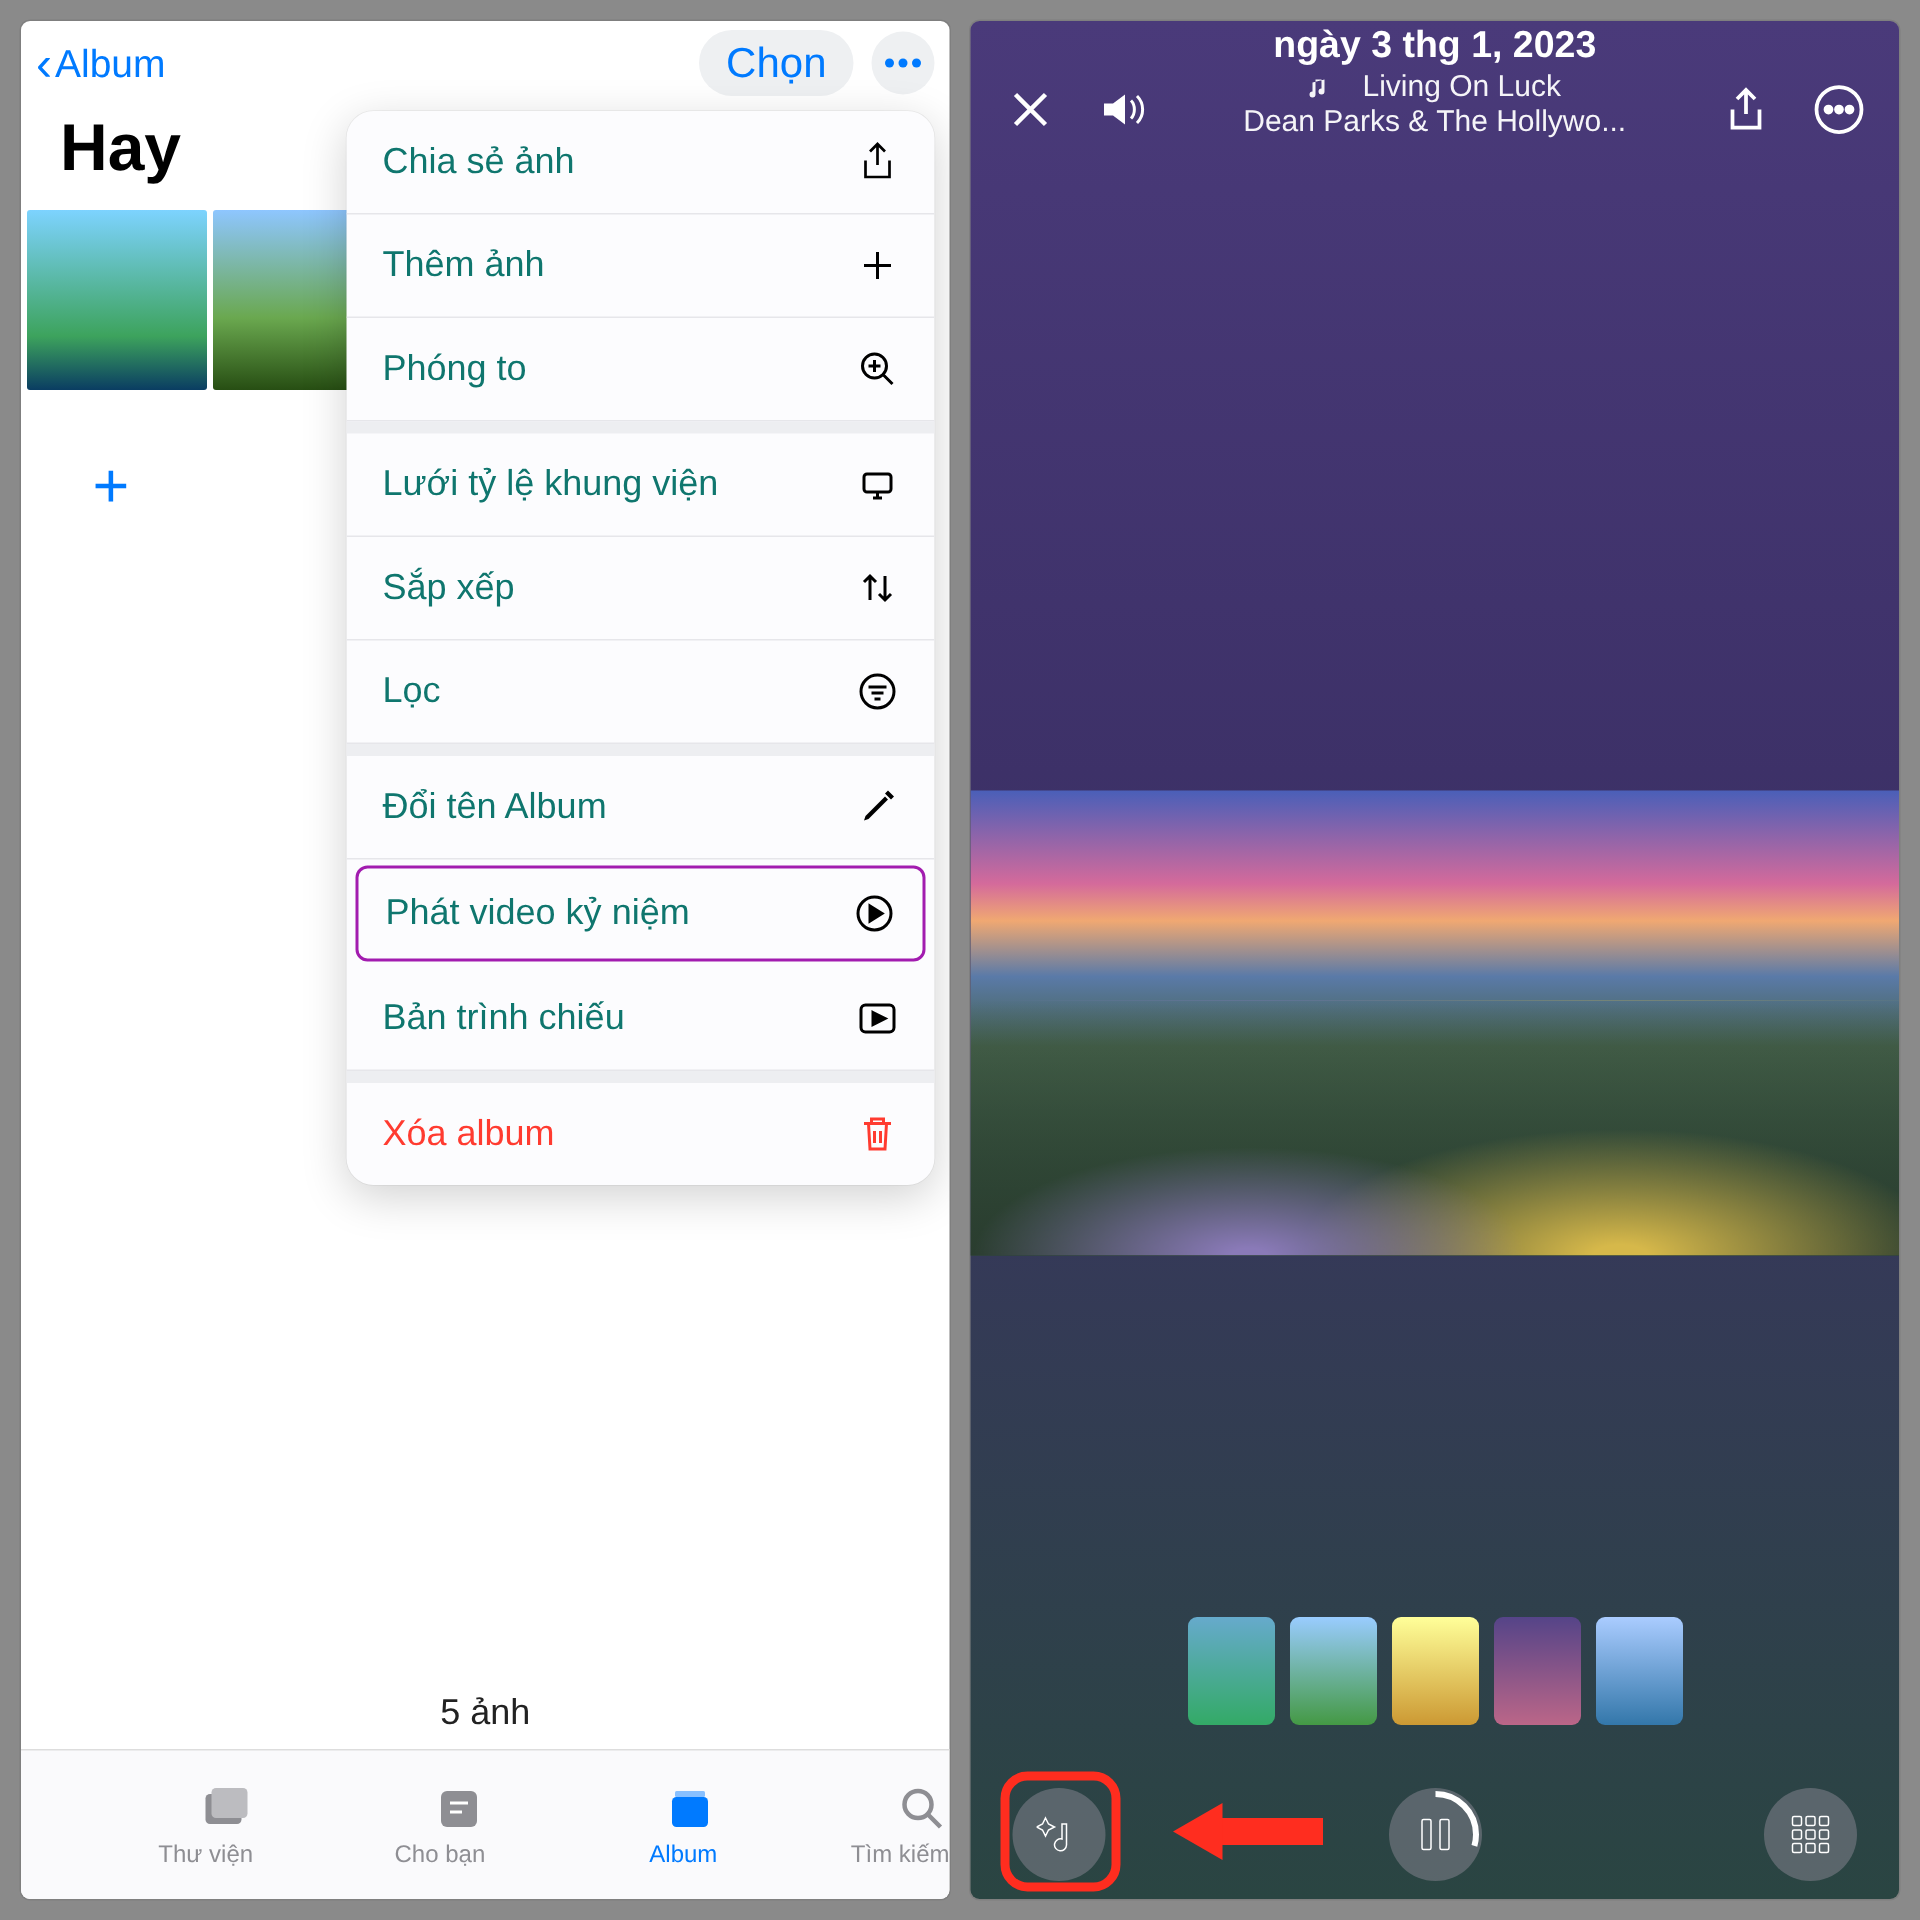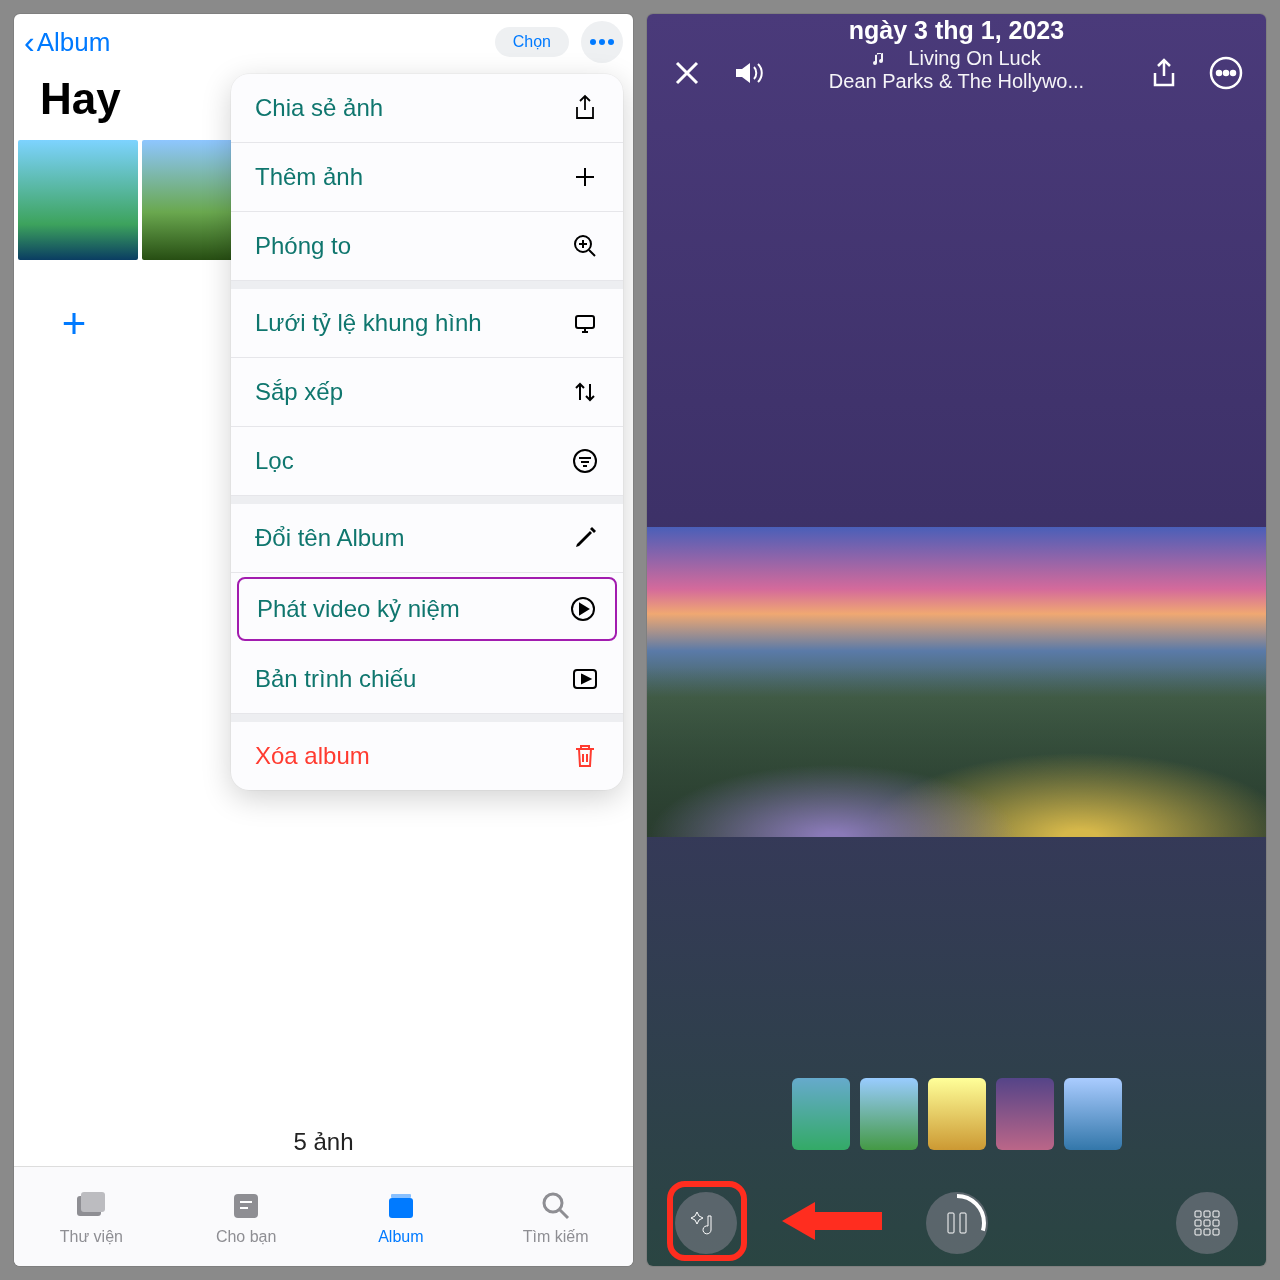--- a/index.html
+++ b/index.html
@@ -3,38 +3,38 @@
 <meta charset="utf-8">
 <style>
 * { margin:0; padding:0; box-sizing:border-box; font-family:-apple-system,BlinkMacSystemFont,"SF Pro Text",sans-serif; -webkit-font-smoothing:antialiased; }
 body { width:1280px; height:1280px; background:#8a8a8a; overflow:hidden; }
 .frame { display:flex; gap:14px; padding:14px; height:100%; }
 .phone { flex:1; background:#fff; border-radius:6px; overflow:hidden; position:relative; box-shadow:0 0 0 1px rgba(0,0,0,.08); }
 .nav { display:flex; align-items:center; justify-content:space-between; padding:6px 10px; height:56px; }
 .back { display:flex; align-items:center; color:#007aff; font-size:26px; gap:2px; }
 .chev { font-size:32px; font-weight:300; line-height:1; }
 .nav-r { display:flex; align-items:center; gap:12px; }
-.pill { background:#eef0f2; color:#007aff; font-size:16px; padding:6px 18px; border-radius:22px; }
+.pill { background:#eef0f2; color:#007aff; font-size:28px; padding:6px 18px; border-radius:22px; }
 .more-btn { width:42px; height:42px; border-radius:50%; background:#eef0f2; display:flex; align-items:center; justify-content:center; color:#007aff; font-size:24px; letter-spacing:2px; }
 .title { font-size:44px; font-weight:700; padding:4px 26px 16px; }
 .grid { display:flex; gap:4px; padding:0 4px; }
 .thumb { width:120px; height:120px; border-radius:2px; }
 .t1 { background:linear-gradient(180deg,#7dd3ff,#3da35d 70%,#0a3d62); }
 .t2 { background:linear-gradient(180deg,#8ec6ff,#6aa84f 60%,#274e13); }
 .add-tile { width:120px; height:120px; background:#fff; display:flex; align-items:center; justify-content:center; color:#007aff; font-size:42px; font-weight:300; margin-top:4px; }
 .popover { position:absolute; top:60px; right:10px; width:392px; background:#fcfcfe; border-radius:18px; box-shadow:0 8px 30px rgba(0,0,0,.18),0 0 0 .5px rgba(0,0,0,.06); overflow:hidden; }
 .pitem { display:flex; align-items:center; justify-content:space-between; padding:20px 24px; border-bottom:1px solid #e6e6ea; font-size:24px; color:#0f766e; }
 .pitem:last-child { border-bottom:none; }
 .sep { border-top:8px solid #edeef1; border-bottom:none; }
 .danger { color:#ff3b30; }
 .picon { width:28px; height:28px; display:flex; align-items:center; justify-content:center; color:#000; }
 .highlight { border:2px solid #a21caf; border-radius:8px; margin:4px 6px; padding:16px 18px; }
 .count { position:absolute; bottom:110px; left:0; right:0; text-align:center; font-size:24px; color:#222; font-weight:400; }
 .tabbar { position:absolute; bottom:0; left:0; right:0; height:100px; background:#fafafc; border-top:1px solid #ddd; display:flex; }
-.tab { flex:1; display:flex; flex-direction:column; align-items:center; justify-content:center; gap:4px; color:#8e8e93; font-size:16px; }
+.tab { flex:1; display:flex; flex-direction:column; align-items:flex-end; justify-content:center; gap:4px; color:#8e8e93; font-size:16px; }
 .tab.active { color:#007aff; }
 .tab-icon { width:36px; height:36px; }
 
 .player { background:linear-gradient(180deg,#4a3a7a 0%,#3d3168 40%,#2a4542 100%); color:#fff; position:relative; }
 .phead { display:flex; align-items:flex-end; padding:0 20px; gap:22px; }
 .pbtn { width:40px; height:40px; display:flex; align-items:center; justify-content:center; }
 .pcenter { flex:1; text-align:center; padding-top:2px; }
 .pdate { font-size:25px; font-weight:700; }
 .psong { font-size:20px; font-weight:400; opacity:.95; margin-top:2px; display:flex; align-items:center; justify-content:center; gap:22px; }
 .partist { font-size:20px; opacity:.95; }
@@ -99,21 +99,21 @@
         <span>Phóng to</span>
         <span class="picon">
             <svg width="26" height="26" fill="none" stroke="#000" stroke-width="2">
               <circle cx="11" cy="11" r="8"></circle>
               <path d="M11 7v8M7 11h8M17 17l6 6"></path>
             </svg>
           </span>
       </div>
       <div class="sep"></div>
       <div class="pitem">
-        <span>Lưới tỷ lệ khung hình</span>
+        <span>Lưới tỷ lệ khung viện</span>
         <span class="picon">
             <svg width="26" height="26" fill="none" stroke="#000" stroke-width="2">
               <rect x="4" y="6" width="18" height="12" rx="2"></rect>
               <path d="M10 22h6M13 18v4"></path>
             </svg>
           </span>
       </div>
       <div class="pitem">
         <span>Sắp xếp</span>
         <span class="picon">

